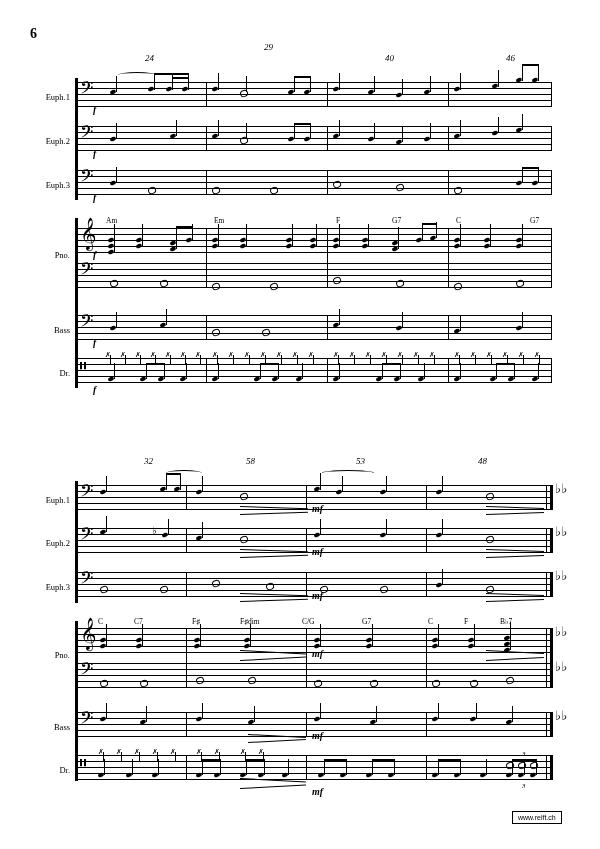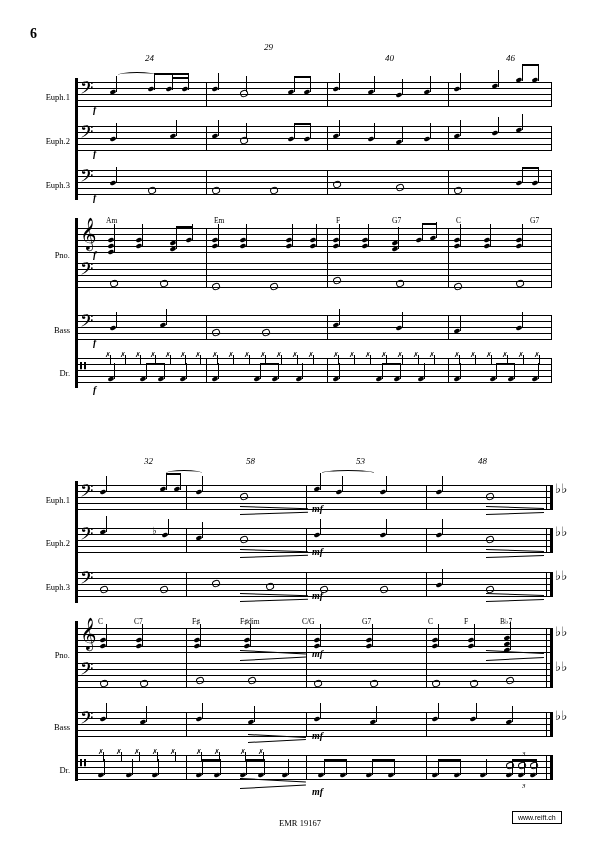--- a/index.html
+++ b/index.html
@@ -848,16 +848,15 @@
     <div class="nh open" style="left:530px;top:762px;"></div>
     <div class="nh" style="left:506px;top:773px;"></div>
     <div class="stem" style="left:512px;top:759px;height:16px;"></div>
     <div class="nh" style="left:518px;top:773px;"></div>
     <div class="stem" style="left:524px;top:759px;height:16px;"></div>
     <div class="nh" style="left:530px;top:773px;"></div>
     <div class="stem" style="left:536px;top:759px;height:16px;"></div>
     <div class="beam" style="left:512px;top:759px;width:25px;"></div>
   </div>
 
-  <div class="footer-id" style="top:818px;">EMR 19167</div>
   <div class="weblink" style="left:512px;top:811px;">www.reift.ch</div>
 
 </div>
 
 </body></html>

